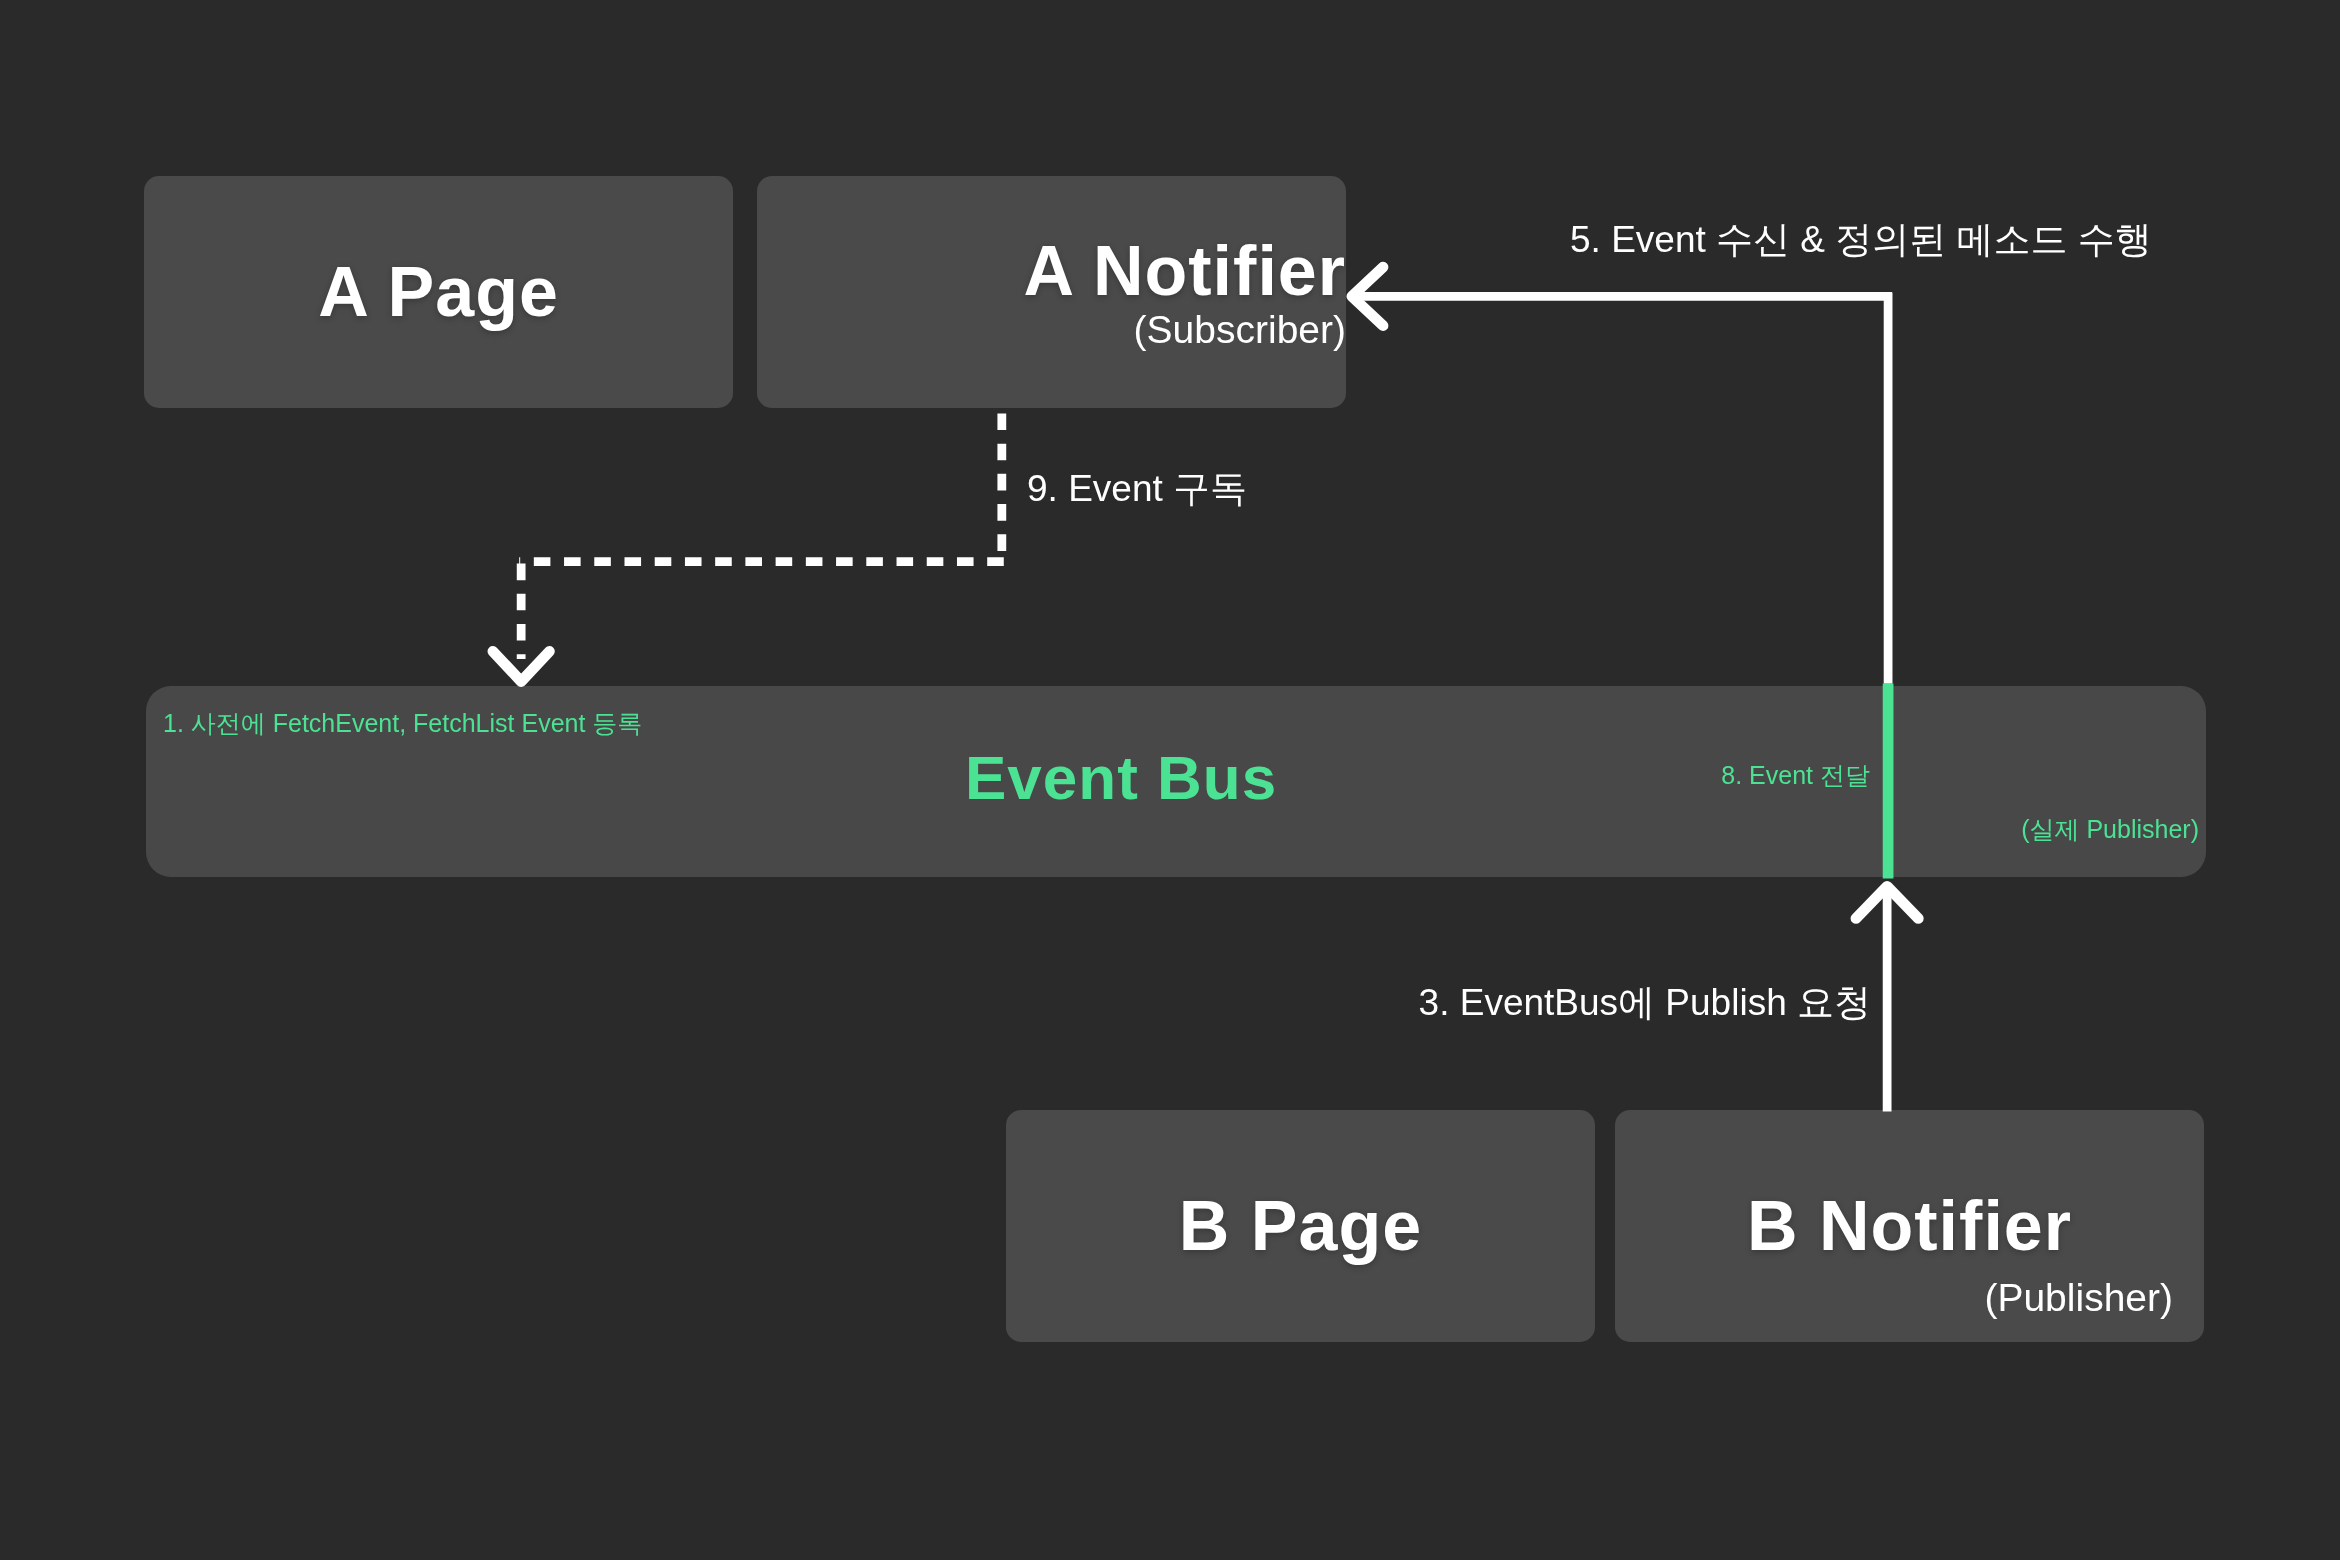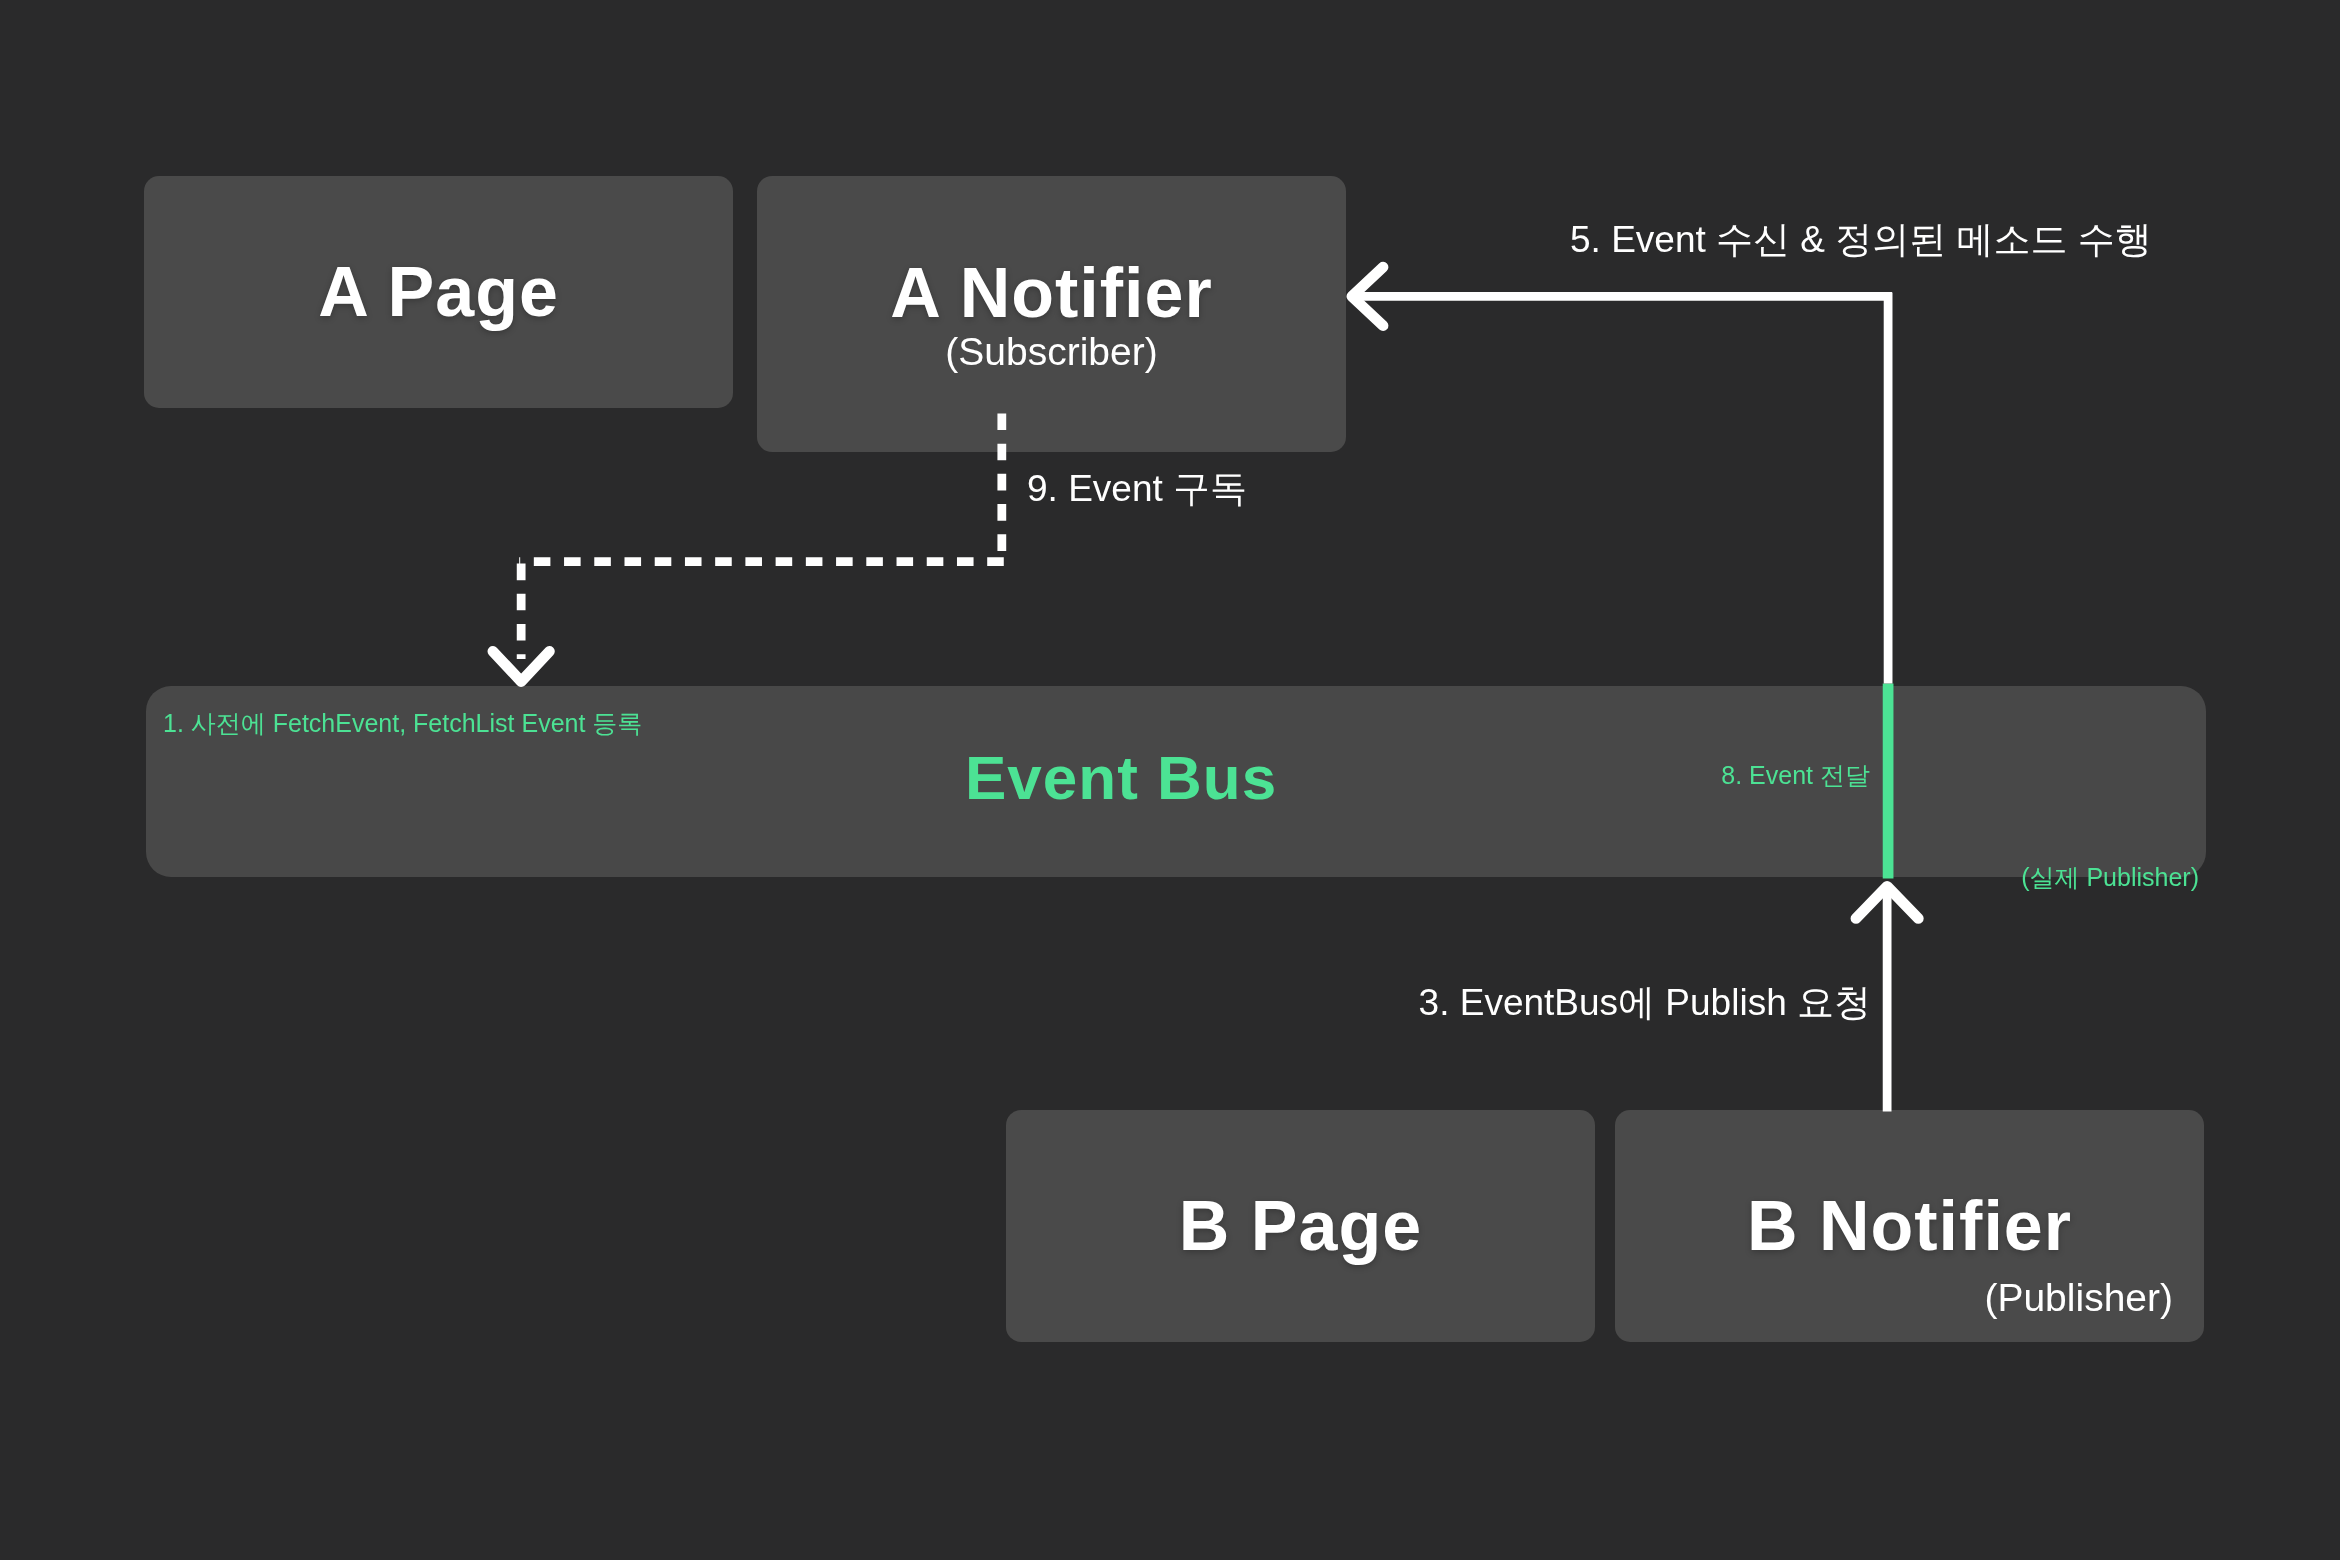--- a/index.html
+++ b/index.html
@@ -57,21 +57,21 @@
   }
   .green-note{
     position:absolute;
     font-size:25px;
     line-height:1;
     color:var(--green);
     white-space:nowrap;
   }
   .note-register{left:163px;top:711px;}
   .note-deliver{right:471px;top:763px;}
-  .note-publisher{right:142px;top:817px;margin-top:48px;}
+  .note-publisher{right:142px;top:817px;}
   .step-label{
     position:absolute;
     font-size:37px;
     line-height:1;
     color:#ffffff;
     white-space:nowrap;
   }
   .step5{left:1570px;top:221px;}
   .step2{left:1027px;top:470px;}
   .step3{right:470px;top:984px;text-align:right;}
@@ -84,21 +84,21 @@
 </style>
 </head>
 <body>
 
 <div class="canvas">
 
   <div class="box" style="left:144px;top:176px;width:589px;height:232px;">
     <div class="box-title">A Page</div>
   </div>
 
-  <div class="box" style="left:757px;top:176px;width:589px;height:276px;">
+  <div class="box" style="left:757px;top:176px;width:589px;height:232px;align-items:flex-end;">
     <div class="box-title">A Notifier</div>
     <div class="box-subtitle">(Subscriber)</div>
   </div>
 
   <div class="bus"></div>
   <div class="bus-title">Event Bus</div>
   <div class="green-note note-register">1. 사전에 FetchEvent, FetchList Event 등록</div>
   <div class="green-note note-deliver">8. Event 전달</div>
   <div class="green-note note-publisher">(실제 Publisher)</div>
 

